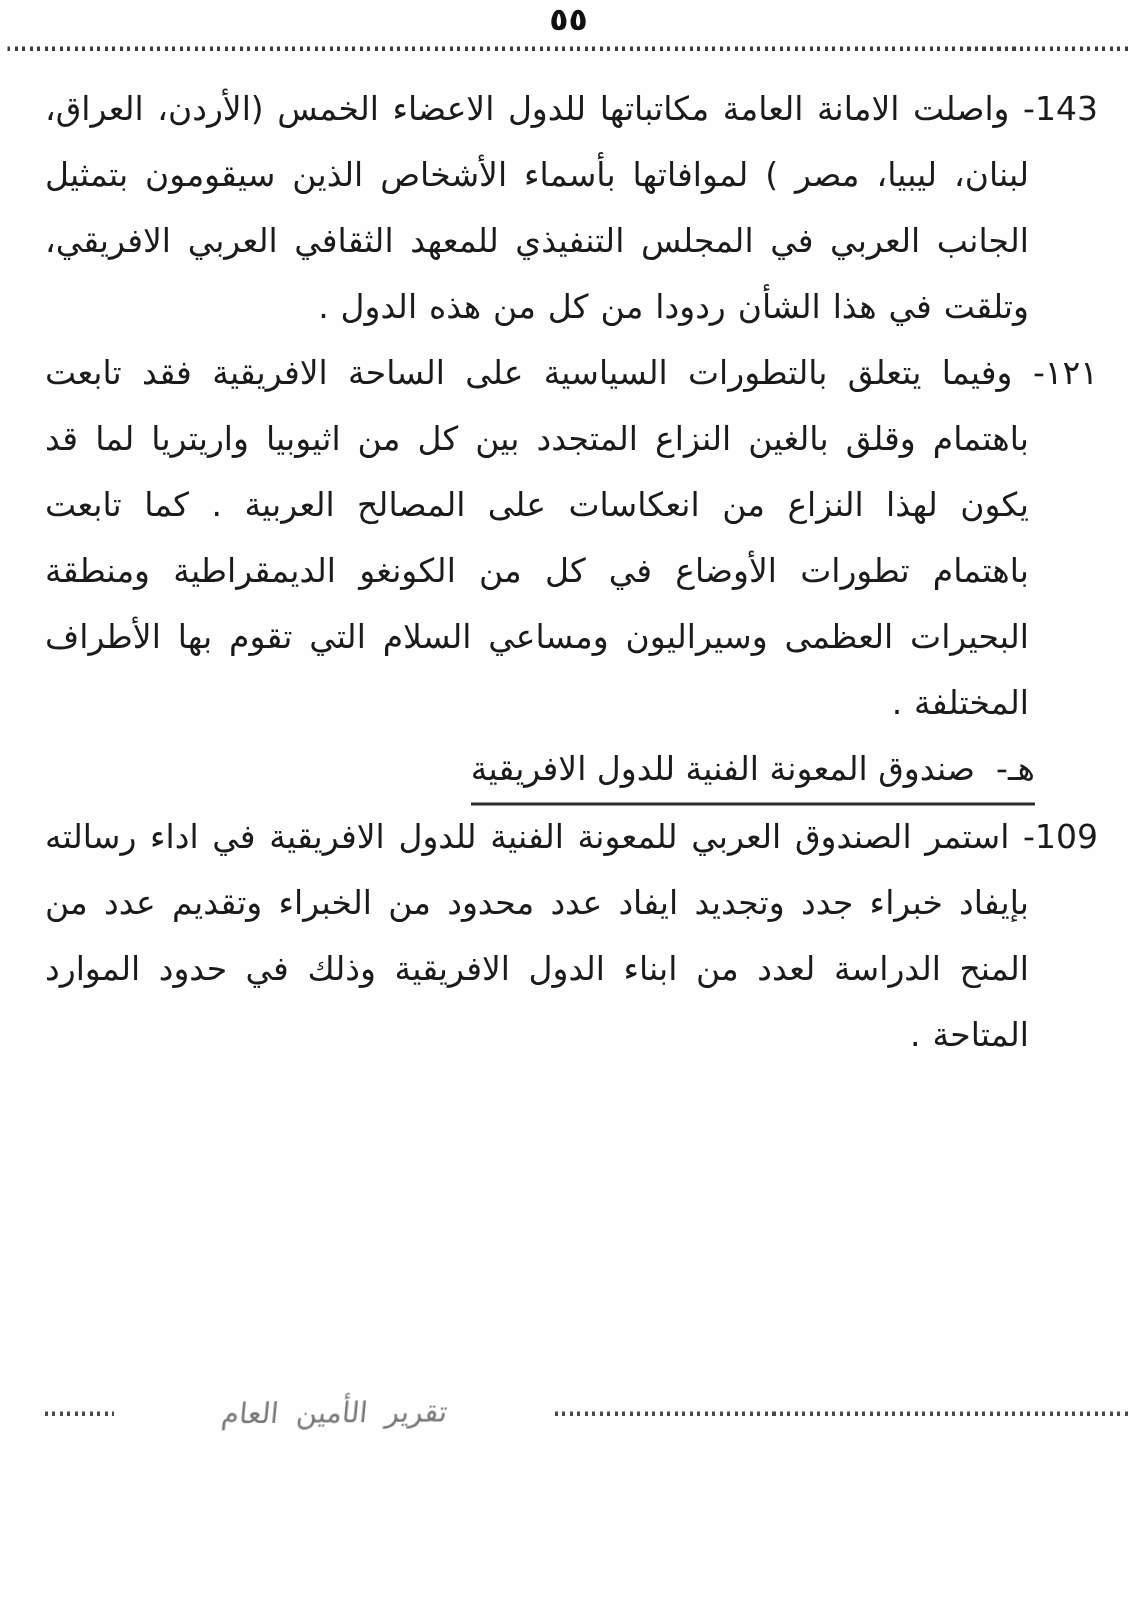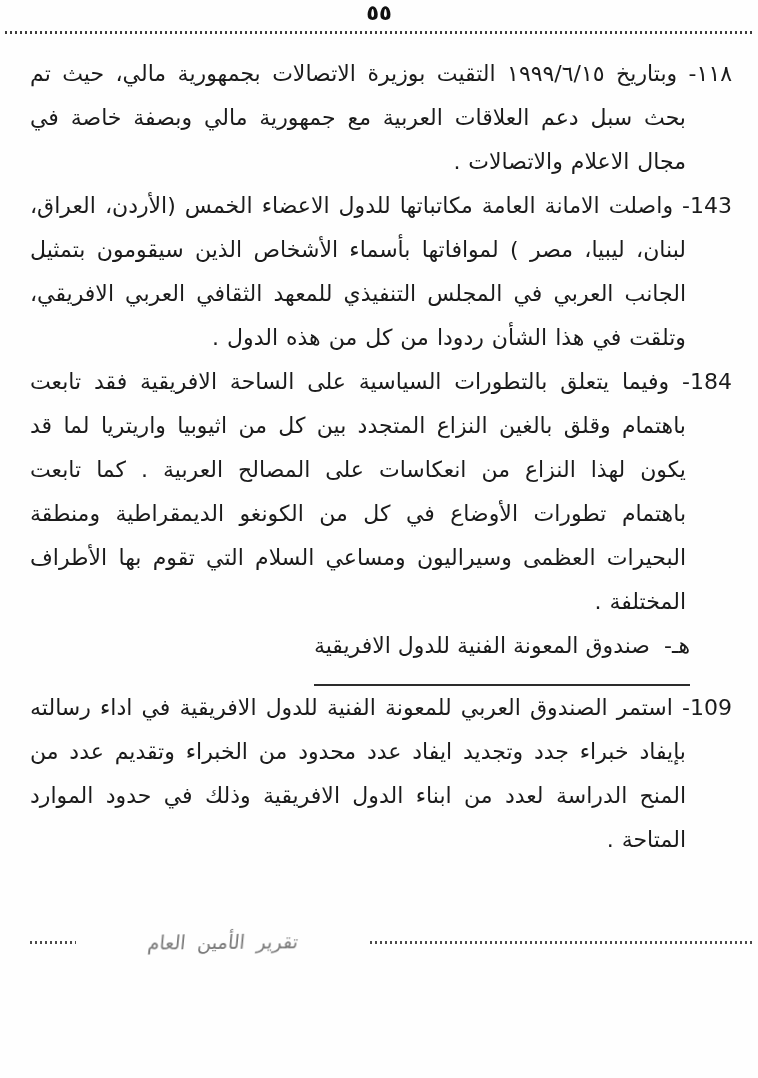--- a/index.html
+++ b/index.html
@@ -58,21 +58,21 @@
   }
   .section-heading {
     font-size: 22px;
     line-height: 44px;
     padding-right: 42px;
     margin: 0;
   }
   .heading-inner {
     display: inline-block;
     border-bottom: 2px solid #2c2c2c;
-    padding-bottom: 21px;
+    padding-bottom: 4px;
     line-height: 34px;
   }
   .heading-inner .letter {
     margin-left: 14px;
   }
   .footer {
     position: absolute;
     top: 928px;
     left: 0;
     right: 0;
@@ -113,26 +113,25 @@
 <body>
 
 <div class="page">
 
   <div class="page-number">٥٥</div>
 
   <div class="top-rule"></div>
 
   <div class="content">
 
-    <p class="para"><span class="pnum">١١٨-</span> <span>وبتاريخ ١٩٩٩/٦/١٥ التقيت بوزيرة الاتصالات بجمهورية مالي، حيث تم بحث سبل دعم العلاقات العربية مع جمهورية مالي وبصفة خاصة في مجال الاعلام والاتصالات .</span></p>
 
     <p class="para"><span class="pnum">143-</span> <span>واصلت الامانة العامة مكاتباتها للدول الاعضاء الخمس (الأردن، العراق، لبنان، ليبيا، مصر ) لموافاتها بأسماء الأشخاص الذين سيقومون بتمثيل الجانب العربي في المجلس التنفيذي للمعهد الثقافي العربي الافريقي، وتلقت في هذا الشأن ردودا من كل من هذه الدول .</span></p>
 
 
-    <p class="para"><span class="pnum">184-</span> <span>وفيما يتعلق بالتطورات السياسية على الساحة الافريقية فقد تابعت باهتمام وقلق بالغين النزاع المتجدد بين كل من اثيوبيا واريتريا لما قد يكون لهذا النزاع من انعكاسات على المصالح العربية . كما تابعت باهتمام تطورات الأوضاع في كل من الكونغو الديمقراطية ومنطقة البحيرات العظمى وسيراليون ومساعي السلام التي تقوم بها الأطراف المختلفة .</span></p>
+    <p class="para"><span class="pnum">١٢١-</span> <span>وفيما يتعلق بالتطورات السياسية على الساحة الافريقية فقد تابعت باهتمام وقلق بالغين النزاع المتجدد بين كل من اثيوبيا واريتريا لما قد يكون لهذا النزاع من انعكاسات على المصالح العربية . كما تابعت باهتمام تطورات الأوضاع في كل من الكونغو الديمقراطية ومنطقة البحيرات العظمى وسيراليون ومساعي السلام التي تقوم بها الأطراف المختلفة .</span></p>
 
     <div class="section-heading">
       <span class="heading-inner">
         <span class="letter">هـ-</span><span>صندوق المعونة الفنية للدول الافريقية</span>
       </span>
     </div>
 
     <p class="para"><span class="pnum">109-</span> <span>استمر الصندوق العربي للمعونة الفنية للدول الافريقية في اداء رسالته بإيفاد خبراء جدد وتجديد ايفاد عدد محدود من الخبراء وتقديم عدد من المنح الدراسة لعدد من ابناء الدول الافريقية وذلك في حدود الموارد المتاحة .</span></p>
 
   </div>

